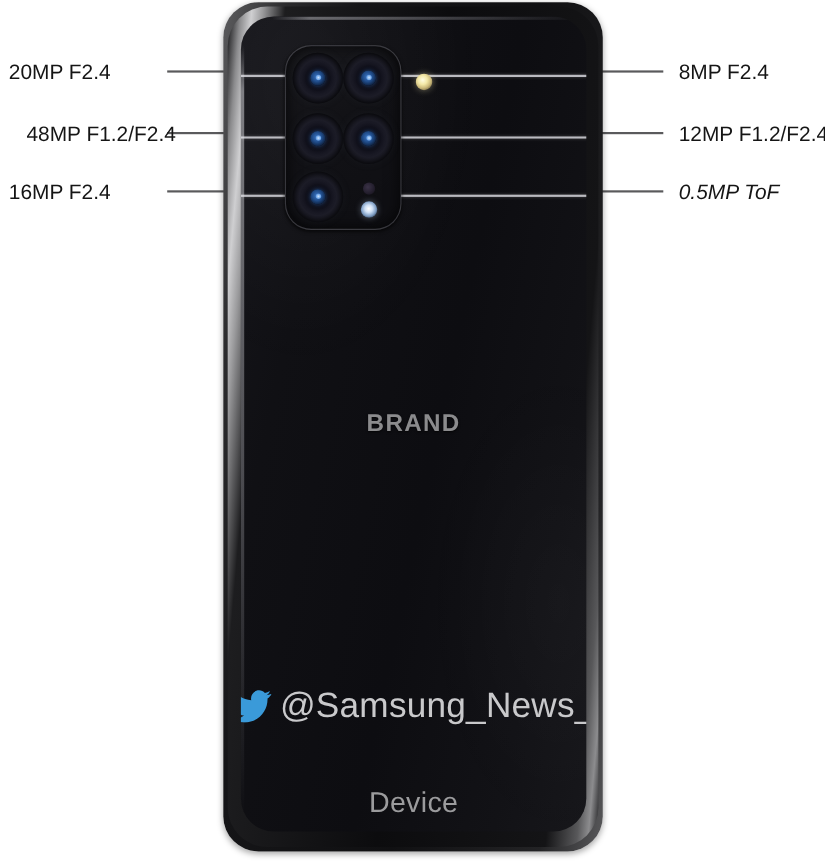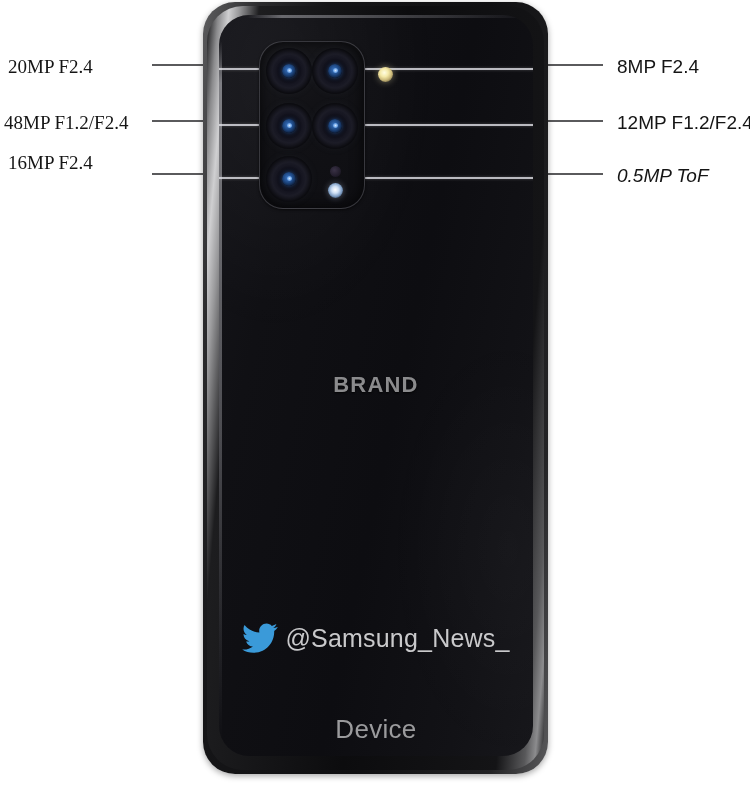--- a/index.html
+++ b/index.html
@@ -175,21 +175,21 @@
     left: 0;
     right: 0;
     top: 608px;
     display: flex;
     align-items: center;
     justify-content: center;
     gap: 7px;
   }
   .twitter-bird { display: block; }
   .watermark-handle {
-    font-size: 25px;
+    font-size: 32px;
     color: #c9c9cb;
     letter-spacing: 0.2px;
   }
   .device-text {
     position: absolute;
     left: 0;
     right: 0;
     top: 699px;
     text-align: center;
     font-size: 26px;
@@ -198,21 +198,21 @@
   }
 
   
   .callout-label {
     position: absolute;
     font-size: 19px;
     color: #151515;
     white-space: nowrap;
     line-height: 1;
   }
-  .label-left  { text-align: left; font-family: Liberation Serif, serif; }
+  .label-left  { text-align: left; }
   .label-right { text-align: center; }
 
   
   .leader {
     position: absolute;
     height: 2px;
     background: #5a5a5c;
   }
   .leader-inner {
     position: absolute;
@@ -272,20 +272,20 @@
           <span class="watermark-handle">@Samsung_News_</span>
         </div>
 
         <div class="device-text">Device</div>
 
       </div>
     </div>
   </div>
 
   <div class="callout-label label-left" style="left:8px; top:57px;">20MP F2.4</div>
-  <div class="callout-label label-left" style="left:4px; top:113px;">48MP F1.2/F2.4</div>
-  <div class="callout-label label-left" style="left:8px; top:153px;">16MP F2.4</div>
+  <div class="callout-label label-left" style="left:24px; top:113px;">48MP F1.2/F2.4</div>
+  <div class="callout-label label-left" style="left:8px; top:166px;">16MP F2.4</div>
 
   <div class="callout-label label-right" style="left:617px; top:57px;">8MP F2.4</div>
   <div class="callout-label label-right" style="left:617px; top:113px;">12MP F1.2/F2.4</div>
   <div class="callout-label label-right" style="left:617px; top:166px;font-style:italic;">0.5MP ToF</div>
 
 </div>
 
 </body></html>

